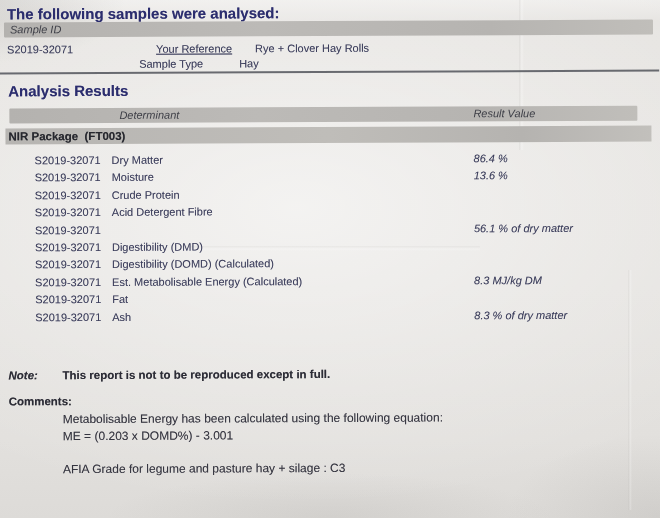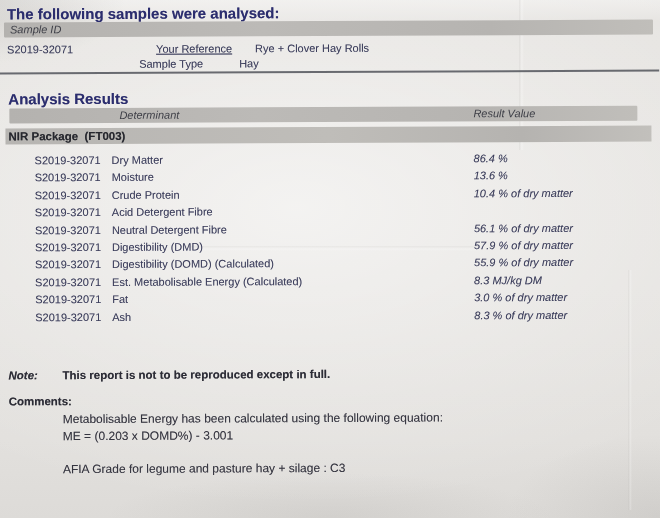--- a/index.html
+++ b/index.html
@@ -73,21 +73,21 @@
   </div>
 
   <div class="t doc-text" style="left:8px; top:42px;">S2019-32071</div>
   <div class="t doc-text" style="left:157px; top:42px;text-decoration:underline;">Your Reference</div>
   <div class="t doc-text" style="left:240px; top:42px;margin-left:16px;">Rye + Clover Hay Rolls</div>
   <div class="t doc-text" style="left:140px; top:57px;">Sample Type</div>
   <div class="t doc-text" style="left:240px; top:57px;">Hay</div>
 
   <div class="hr-line" style="top:71px;"></div>
 
-  <div class="t navy-head" style="left:9px; top:89px;">Analysis Results</div>
+  <div class="t navy-head" style="left:9px; top:81px;">Analysis Results</div>
 
   <div class="band" style="left:10px; right:22px; top:107px;">
     <div class="band-label" style="position:absolute; left:110px;">Determinant</div>
     <div class="band-label" style="position:absolute; left:464px;">Result Value</div>
   </div>
 
   <div class="pkg-band">
     <div class="pkg-title">NIR Package &nbsp;(FT003)</div>
   </div>
 
@@ -100,56 +100,51 @@
 
     <div class="trow">
       <span class="c-id">S2019-32071</span>
       <span class="c-det">Moisture</span>
       <span class="c-res">13.6 %</span>
     </div>
 
     <div class="trow">
       <span class="c-id">S2019-32071</span>
       <span class="c-det">Crude Protein</span>
-      <span class="c-res">10.4 % of dry matter</span>
     </div>
 
     <div class="trow">
       <span class="c-id">S2019-32071</span>
       <span class="c-det">Acid Detergent Fibre</span>
     </div>
 
     <div class="trow">
       <span class="c-id">S2019-32071</span>
-      <span class="c-det">Neutral Detergent Fibre</span>
       <span class="c-res">56.1 % of dry matter</span>
     </div>
 
     <div class="trow">
       <span class="c-id">S2019-32071</span>
       <span class="c-det">Digestibility (DMD)</span>
-      <span class="c-res">57.9 % of dry matter</span>
     </div>
 
     <div class="trow">
       <span class="c-id">S2019-32071</span>
       <span class="c-det">Digestibility (DOMD) (Calculated)</span>
-      <span class="c-res">55.9 % of dry matter</span>
     </div>
 
     <div class="trow">
       <span class="c-id">S2019-32071</span>
       <span class="c-det">Est. Metabolisable Energy (Calculated)</span>
       <span class="c-res">8.3 MJ/kg DM</span>
     </div>
 
     <div class="trow">
       <span class="c-id">S2019-32071</span>
       <span class="c-det">Fat</span>
-      <span class="c-res">3.0 % of dry matter</span>
     </div>
 
     <div class="trow">
       <span class="c-id">S2019-32071</span>
       <span class="c-det">Ash</span>
       <span class="c-res">8.3 % of dry matter</span>
     </div>
   </div>
 
   <div class="t bold-note" style="left:8px; top:368px;font-style:italic;">Note:</div>

